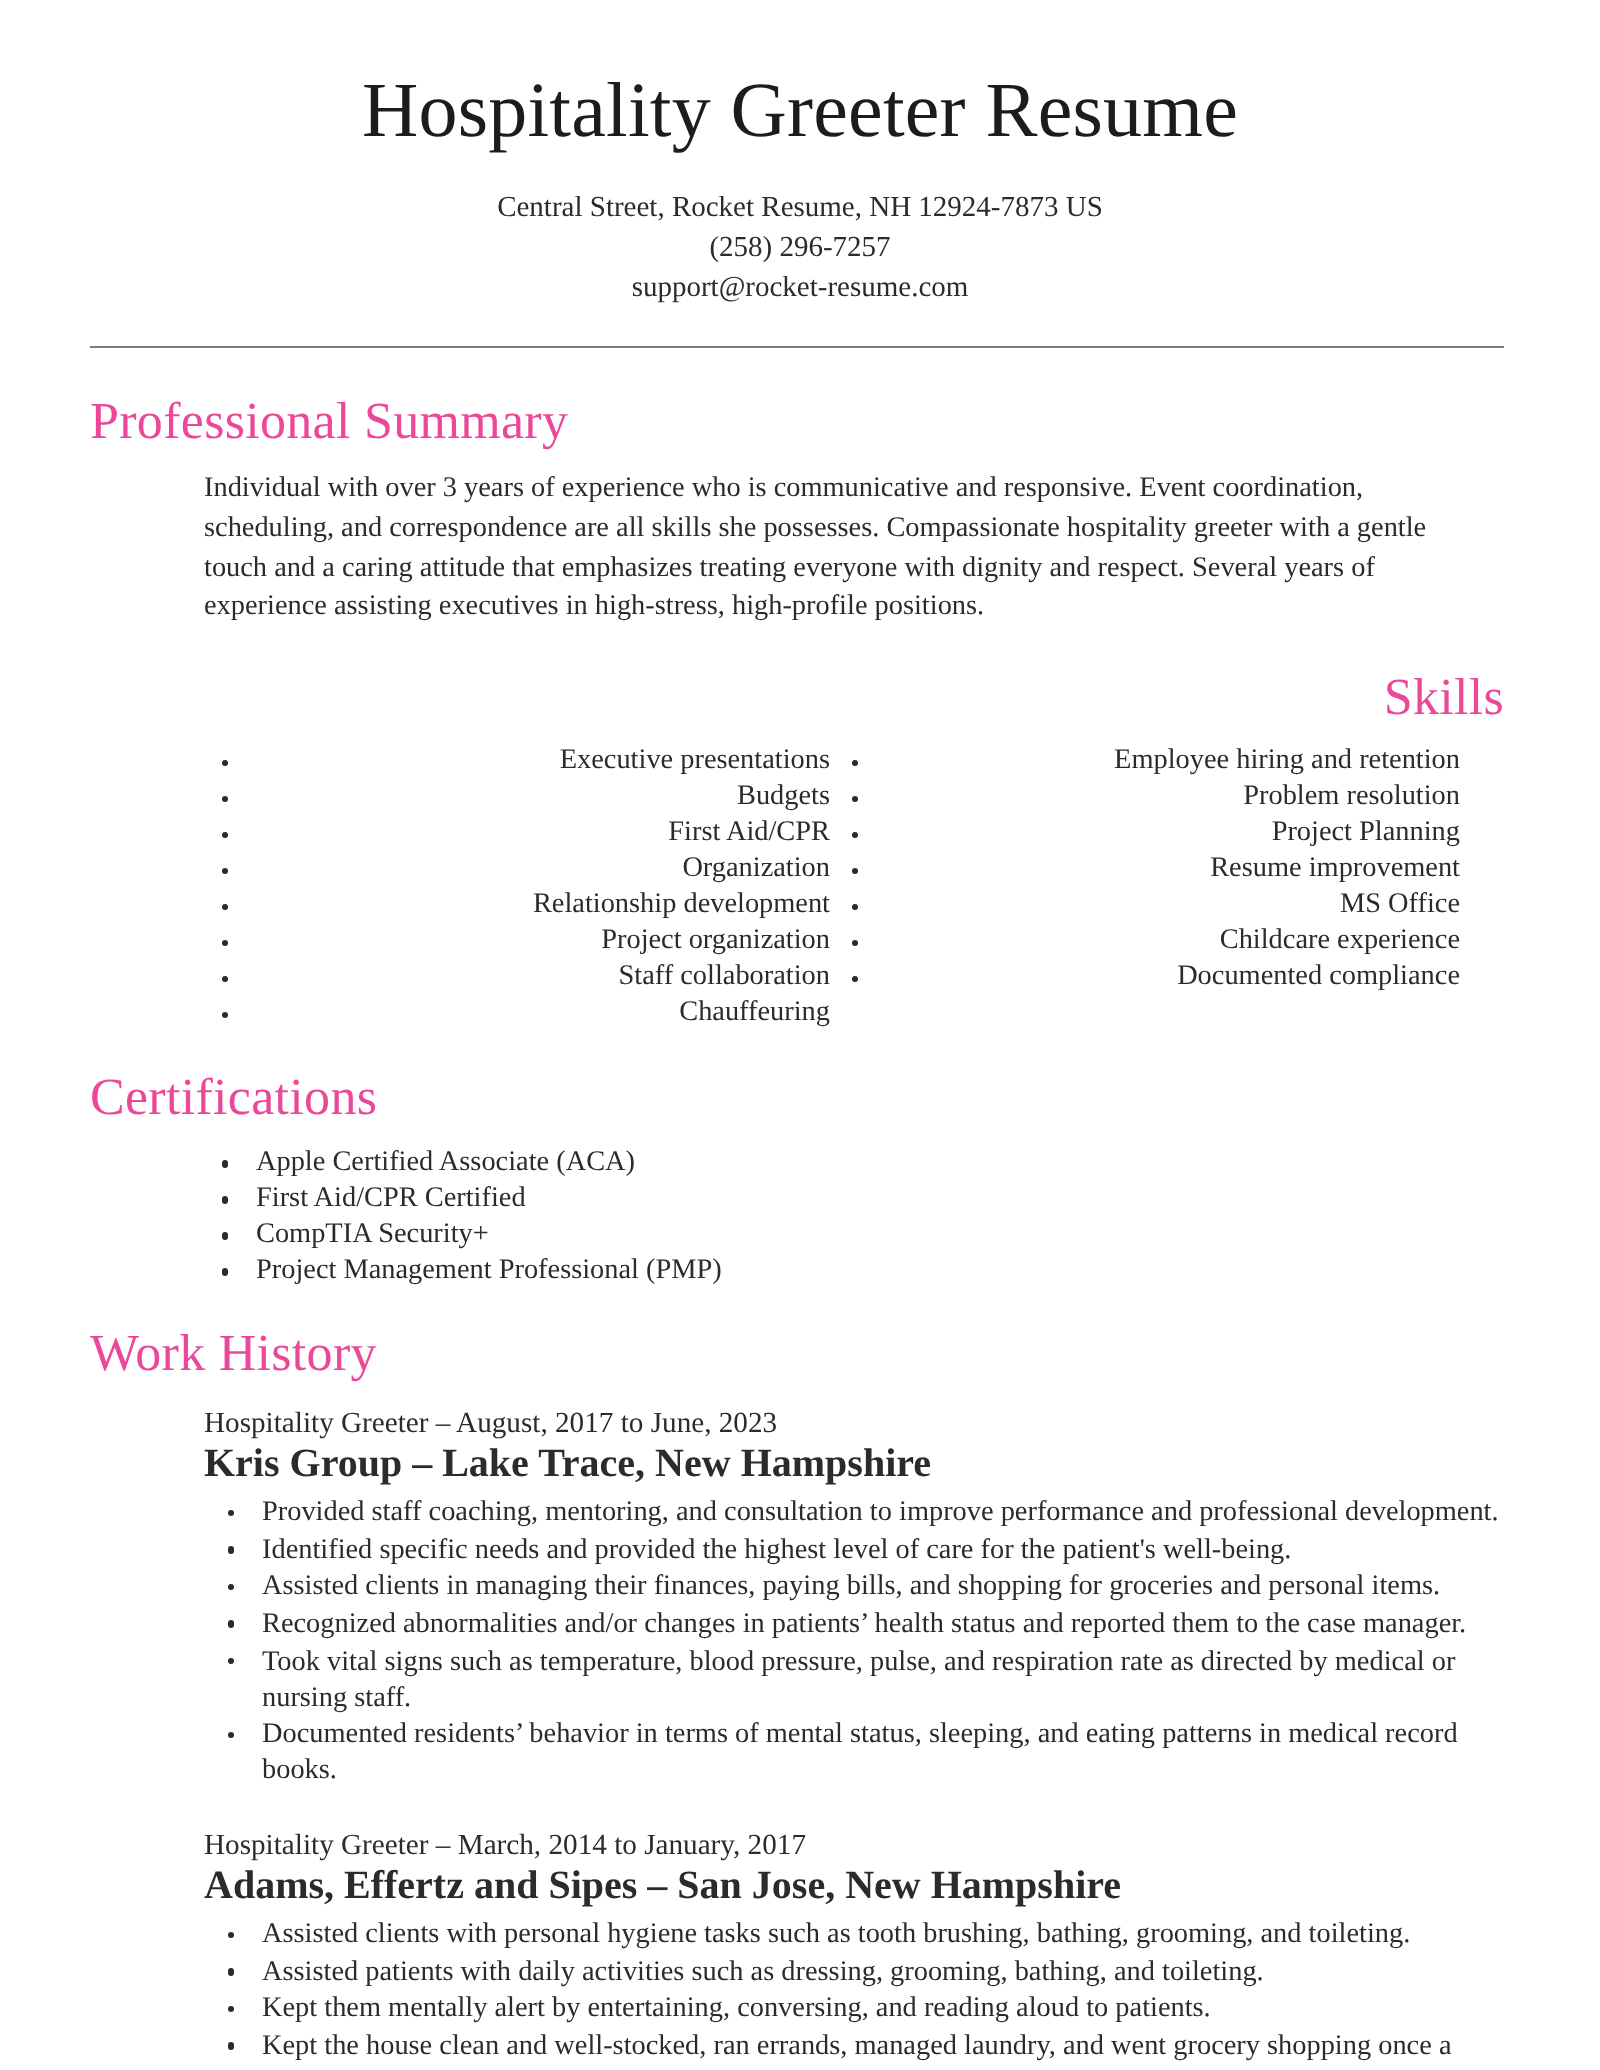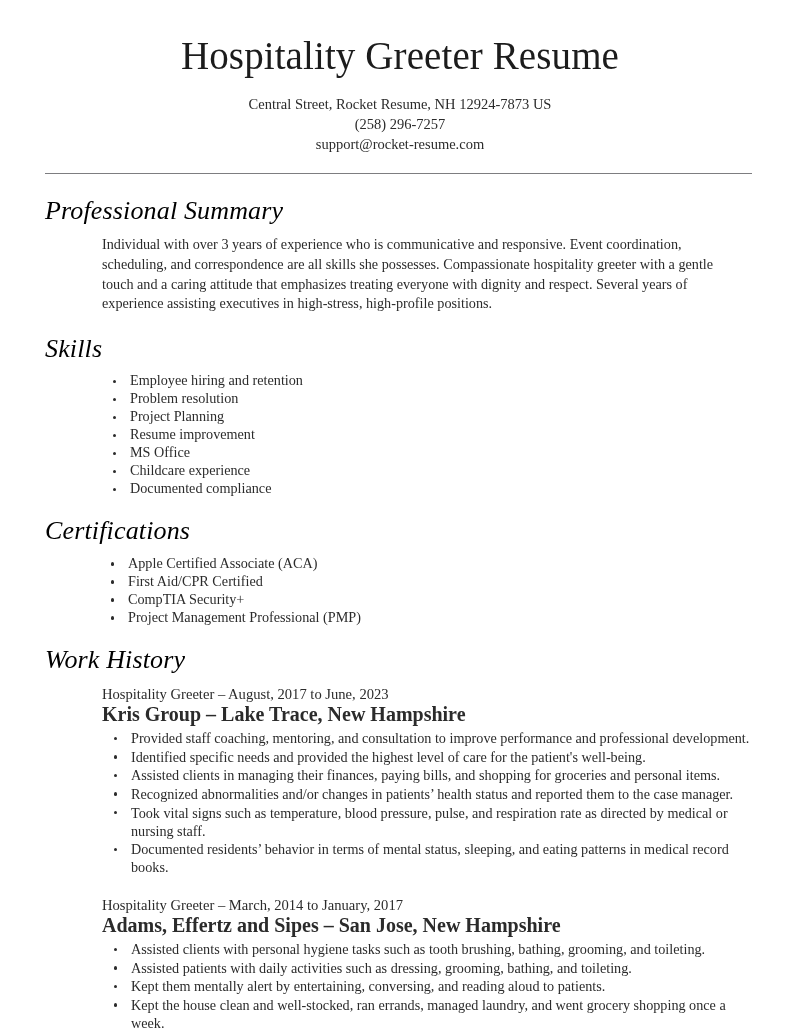--- a/index.html
+++ b/index.html
@@ -53,27 +53,26 @@
   }
 
   
   .section {
     padding: 0 48px 0 45px;
   }
   .section-heading {
     font-size: 26px;
     font-weight: 400;
     line-height: 1.18;
-    color: #000000;
+    color: #ec4899;
     margin: 0;
     letter-spacing: 0.15px;
-    font-style: italic;
   }
   .section-summary { margin-top: 22px; }
-  .section-skills { margin-top: 20px; }
+  .section-skills { margin-top: 20px; text-align: right; }
   .section-certifications { margin-top: 18px; }
   .section-work { margin-top: 18px; }
 
   .summary-body {
     margin: 9px 0 0 57px;
     font-size: 14.2px;
     line-height: 19.6px;
     text-align: left;
     color: #2b2b2b;
     max-width: 639px;
@@ -168,20 +167,32 @@
   <hr class="divider">
 
   <div class="section section-summary">
     <h2 class="section-heading">Professional Summary</h2>
     <p class="summary-body">Individual with over 3 years of experience who is communicative and responsive. Event coordination, scheduling, and correspondence are all skills she possesses. Compassionate hospitality greeter with a gentle touch and a caring attitude that emphasizes treating everyone with dignity and respect. Several years of experience assisting executives in high-stress, high-profile positions.</p>
   </div>
 
   <div class="section section-skills">
     <h2 class="section-heading">Skills</h2>
     <div class="skills-columns">
+      <div class="skills-col left">
+        <ul class="bullets">
+          <li>Executive presentations</li>
+          <li>Budgets</li>
+          <li>First Aid/CPR</li>
+          <li>Organization</li>
+          <li>Relationship development</li>
+          <li>Project organization</li>
+          <li>Staff collaboration</li>
+          <li>Chauffeuring</li>
+        </ul>
+      </div>
       <div class="skills-col right">
         <ul class="bullets">
           <li>Employee hiring and retention</li>
           <li>Problem resolution</li>
           <li>Project Planning</li>
           <li>Resume improvement</li>
           <li>MS Office</li>
           <li>Childcare experience</li>
           <li>Documented compliance</li>
         </ul>

